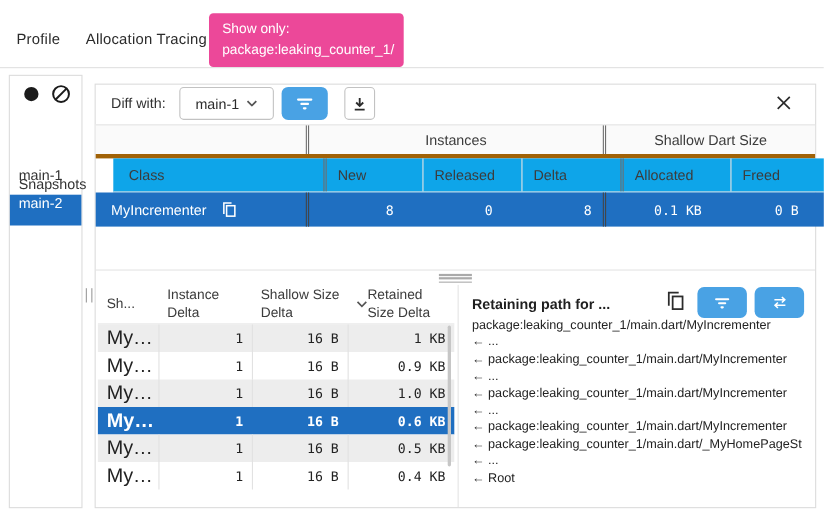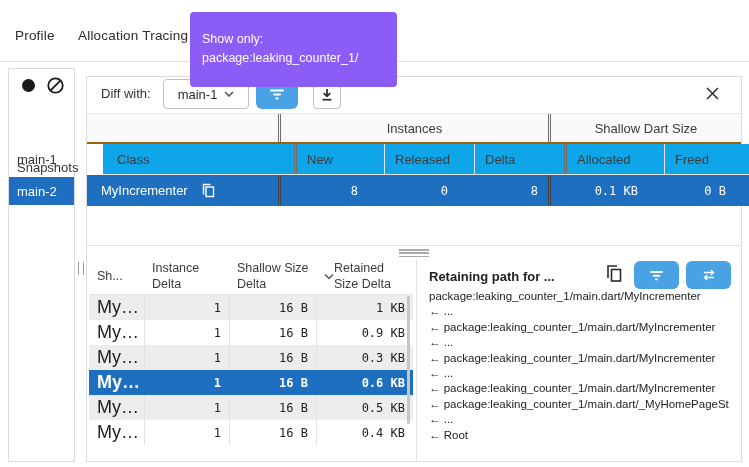--- a/index.html
+++ b/index.html
@@ -7,34 +7,34 @@
   .screen {
     position:relative; width:749px; height:467px; overflow:hidden;
     background:#ffffff; font-family:"Liberation Sans", sans-serif; color:#222;
   }
   .abs { position:absolute; }
 
   
   .tab { font-size:13.5px; color:#2b2b2b; letter-spacing:.2px; cursor:pointer; }
   .tabbar-divider { left:0; top:61px; width:749px; height:1px; background:#e0e0e0; }
   .tooltip {
-    left:190px; top:12px; width:207px; padding:18px 12px;
-    background:#8b5cf6; border-radius:4px; color:#fff; font-size:12.5px;
+    left:190px; top:12px; width:177px; padding:5px 12px;
+    background:#ec4899; border-radius:4px; color:#fff; font-size:12.5px;
     line-height:1.55; z-index:30;
   }
 
   
   .sidebar {
     left:8px; top:68px; width:67px; height:394px;
     background:#fff; border:1px solid #dcdcdc;
   }
   .side-label { font-size:13px; color:#333; }
   .side-item-selected {
     left:0; top:108px; width:65px; height:28px; background:#1f6fc1;
-    color:#fff; font-size:13px; display:flex; align-items:center; padding-left:8px;
+    color:#fff; font-size:13px; display:flex; align-items:flex-start; padding-left:8px;
   }
 
   
   .vgrip { left:78px; top:262px; width:6px; height:13px;
     border-left:1.5px solid #9a9a9a; border-right:1.5px solid #9a9a9a; }
 
   
   .main {
     left:86px; top:76px; width:656px; height:386px;
     background:#fff; border:1px solid #dcdcdc;
@@ -50,21 +50,21 @@
     align-items:center; justify-content:center; cursor:pointer;
   }
   .btn-outline {
     background:#fff; border:1px solid #c2c2c2; border-radius:4px;
     display:flex; align-items:center; justify-content:center; cursor:pointer;
   }
 
   
   .t-grouprow {
     left:0; top:36px; width:654px; height:31px; background:#fafafa;
-    border-top:1px solid #e4e4e4; border-bottom:2px solid #a16207;
+    border-top:1px solid #e4e4e4; border-bottom:4px solid #a16207;
     display:grid; grid-template-columns:191px 270px 193px;
   }
   .t-headrow {
     left:16px; top:67px; width:654px; height:31px; background:#0ea5e9;
     border-bottom:1px solid #e4e4e4;
     display:grid; grid-template-columns:191px 90px 90px 90px 100px 88px 5px;
   }
   .t-datarow {
     left:0; top:98px; width:720px; height:31px; background:#1f6fc1; color:#fff;
     display:grid; grid-template-columns:191px 90px 90px 90px 100px 88px 5px;
@@ -252,21 +252,21 @@
       <div class="bt-row even">
         <div class="bt-c first">My…</div>
         <div class="bt-c bt-num">1</div>
         <div class="bt-c bt-num">16 B</div>
         <div class="bt-c bt-num">0.9 KB</div>
       </div>
       <div class="bt-row odd">
         <div class="bt-c first">My…</div>
         <div class="bt-c bt-num">1</div>
         <div class="bt-c bt-num">16 B</div>
-        <div class="bt-c bt-num">0.3 KB</div>
+        <div class="bt-c bt-num">1.0 KB</div>
       </div>
       <div class="bt-row sel">
         <div class="bt-c first">My…</div>
         <div class="bt-c bt-num">1</div>
         <div class="bt-c bt-num">16 B</div>
         <div class="bt-c bt-num">0.6 KB</div>
       </div>
       <div class="bt-row odd">
         <div class="bt-c first">My…</div>
         <div class="bt-c bt-num">1</div>

